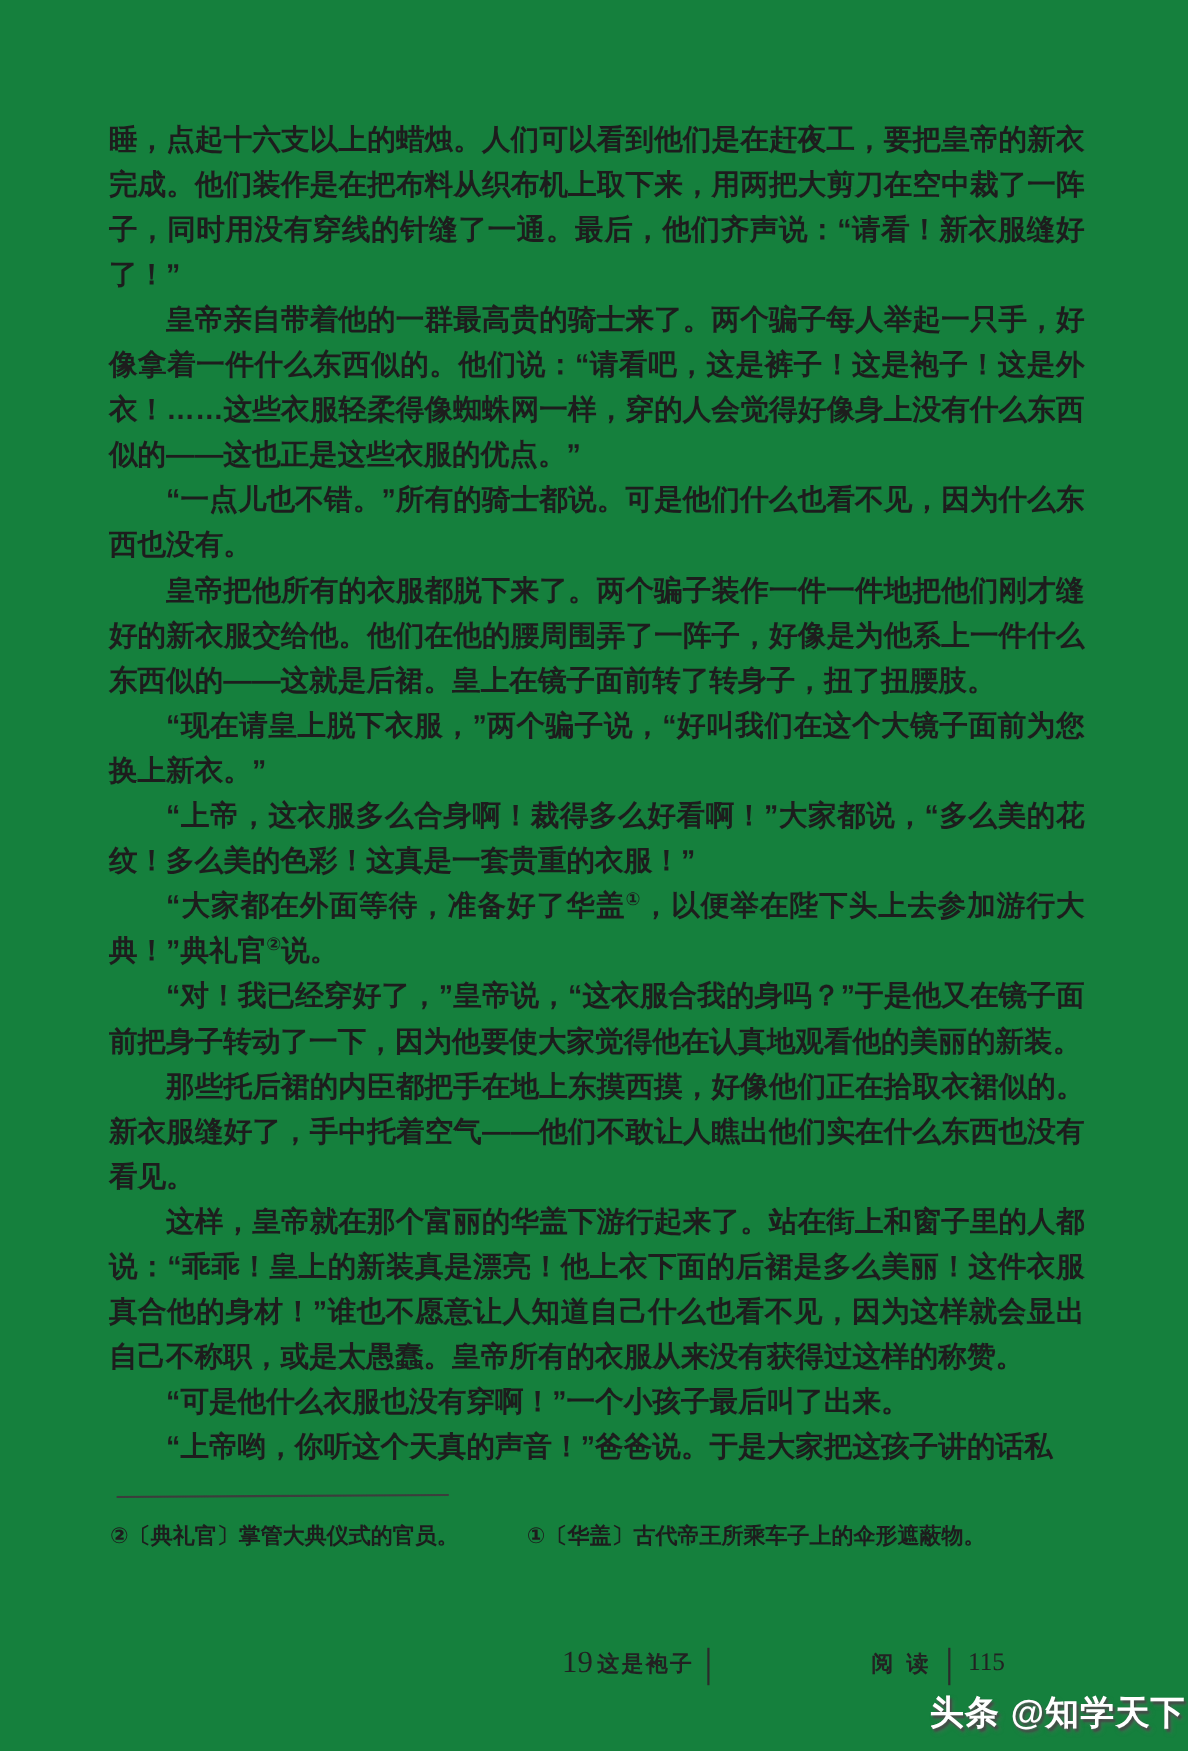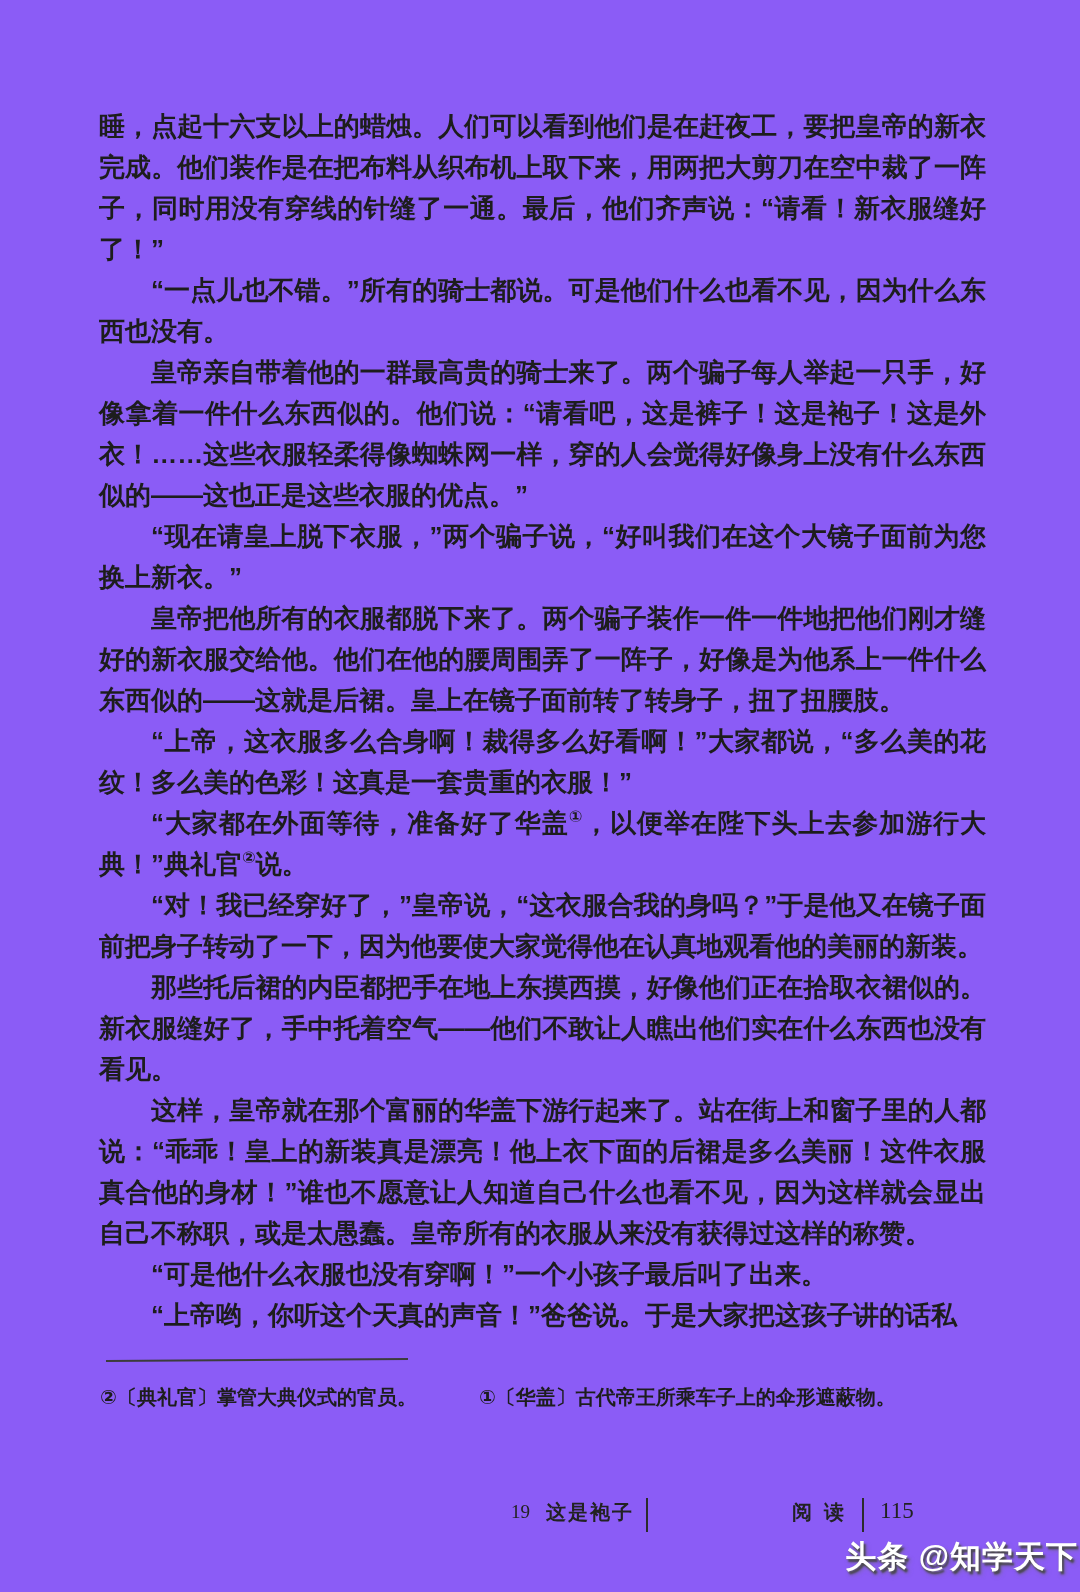--- a/index.html
+++ b/index.html
@@ -1,21 +1,21 @@
 <!DOCTYPE html>
 <html><head>
 <meta charset="utf-8">
 <style>
   html, body { margin: 0; padding: 0; background: #e8e8e8; }
   .page {
     position: relative;
     width: 1080px;
     height: 1592px;
     margin: 0 auto;
-    background: #8b5cf6;
+    background: #15803d;
     overflow: hidden;
     font-family: "Liberation Sans", "DejaVu Sans", sans-serif;
   }
   .text-block {
     position: absolute;
     left: 99px;
     top: 106px;
     width: 887px;
     font-size: 26px;
     line-height: 41px;
@@ -62,22 +62,22 @@
     left: 511px;
     top: 1495px;
     display: flex;
     align-items: center;
     font-size: 20px;
     color: #222222;
     font-weight: 600;
   }
   .footer-left .lesson-number {
     font-family: "Liberation Serif", "DejaVu Serif", serif;
-    font-size: 19px;
-    margin-right: 16px;
+    font-size: 28px;
+    margin-right: 4px;
     font-weight: 500;
   }
   .footer-left .lesson-title { letter-spacing: 2px; }
   .vbar {
     display: inline-block;
     width: 2px;
     height: 34px;
     background: #2b2b2b;
     transform: translateY(3px);
   }
@@ -114,24 +114,24 @@
     white-space: nowrap;
   }
 </style>
 </head>
 <body>
 
 <div class="page">
 
   <div class="text-block">
     <p class="no-indent">睡，点起十六支以上的蜡烛。人们可以看到他们是在赶夜工，要把皇帝的新衣完成。他们装作是在把布料从织布机上取下来，用两把大剪刀在空中裁了一阵子，同时用没有穿线的针缝了一通。最后，他们齐声说：“请看！新衣服缝好了！”</p>
+    <p>皇帝亲自带着他的一群最高贵的骑士来了。两个骗子每人举起一只手，好像拿着一件什么东西似的。他们说：“请看吧，这是裤子！这是袍子！这是外衣！……这些衣服轻柔得像蜘蛛网一样，穿的人会觉得好像身上没有什么东西似的——这也正是这些衣服的优点。”</p>
     <p>“一点儿也不错。”所有的骑士都说。可是他们什么也看不见，因为什么东西也没有。</p>
-    <p>皇帝亲自带着他的一群最高贵的骑士来了。两个骗子每人举起一只手，好像拿着一件什么东西似的。他们说：“请看吧，这是裤子！这是袍子！这是外衣！……这些衣服轻柔得像蜘蛛网一样，穿的人会觉得好像身上没有什么东西似的——这也正是这些衣服的优点。”</p>
+    <p>皇帝把他所有的衣服都脱下来了。两个骗子装作一件一件地把他们刚才缝好的新衣服交给他。他们在他的腰周围弄了一阵子，好像是为他系上一件什么东西似的——这就是后裙。皇上在镜子面前转了转身子，扭了扭腰肢。</p>
     <p>“现在请皇上脱下衣服，”两个骗子说，“好叫我们在这个大镜子面前为您换上新衣。”</p>
-    <p>皇帝把他所有的衣服都脱下来了。两个骗子装作一件一件地把他们刚才缝好的新衣服交给他。他们在他的腰周围弄了一阵子，好像是为他系上一件什么东西似的——这就是后裙。皇上在镜子面前转了转身子，扭了扭腰肢。</p>
     <p>“上帝，这衣服多么合身啊！裁得多么好看啊！”大家都说，“多么美的花纹！多么美的色彩！这真是一套贵重的衣服！”</p>
     <p>“大家都在外面等待，准备好了华盖<sup class="fn-ref">①</sup>，以便举在陛下头上去参加游行大典！”典礼官<sup class="fn-ref">②</sup>说。</p>
     <p>“对！我已经穿好了，”皇帝说，“这衣服合我的身吗？”于是他又在镜子面前把身子转动了一下，因为他要使大家觉得他在认真地观看他的美丽的新装。</p>
     <p>那些托后裙的内臣都把手在地上东摸西摸，好像他们正在拾取衣裙似的。新衣服缝好了，手中托着空气——他们不敢让人瞧出他们实在什么东西也没有看见。</p>
     <p>这样，皇帝就在那个富丽的华盖下游行起来了。站在街上和窗子里的人都说：“乖乖！皇上的新装真是漂亮！他上衣下面的后裙是多么美丽！这件衣服真合他的身材！”谁也不愿意让人知道自己什么也看不见，因为这样就会显出自己不称职，或是太愚蠢。皇帝所有的衣服从来没有获得过这样的称赞。</p>
     <p>“可是他什么衣服也没有穿啊！”一个小孩子最后叫了出来。</p>
     <p>“上帝哟，你听这个天真的声音！”爸爸说。于是大家把这孩子讲的话私</p>
   </div>
 
   <div class="footnote-rule"></div>

